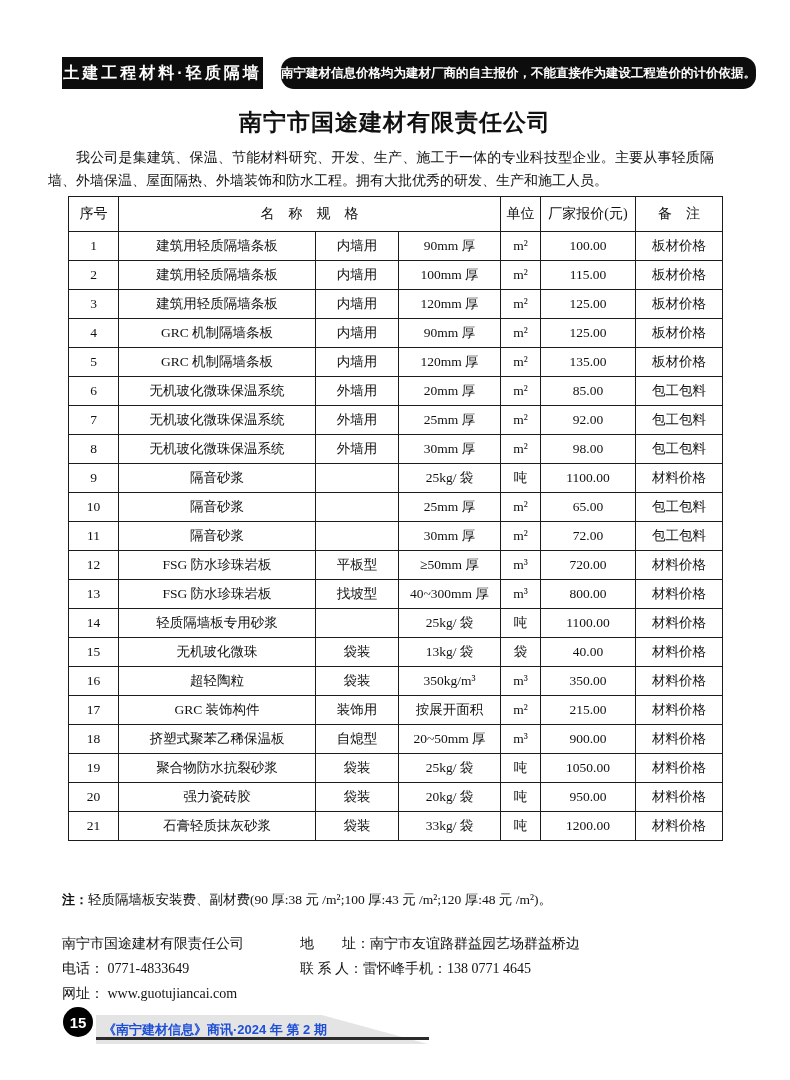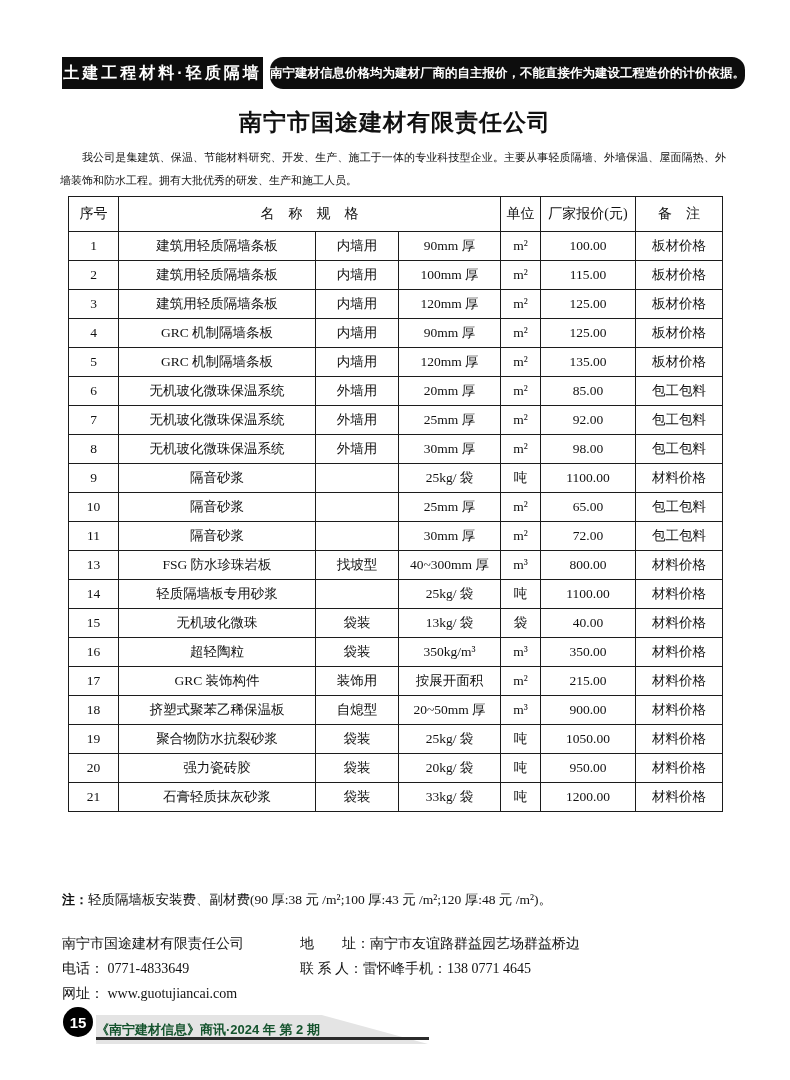--- a/index.html
+++ b/index.html
@@ -2,38 +2,38 @@
 <html><head>
 <meta charset="utf-8">
 <style>
   html,body{margin:0;padding:0;}
   body{
     width:790px;height:1080px;background:#ffffff;position:relative;
     font-family:"Liberation Serif","DejaVu Serif",serif;color:#111;
     overflow:hidden;
   }
   
-  .topbar{position:absolute;left:62px;top:57px;width:666px;height:32px;display:flex;gap:7px;}
+  .topbar{position:absolute;left:62px;top:57px;width:666px;height:32px;display:flex;gap:18px;}
   .cat-box{
     background:#0d0d0d;color:#fff;width:201px;flex:0 0 201px;
     display:flex;align-items:center;justify-content:center;
     font-family:"Liberation Sans","DejaVu Sans",sans-serif;font-weight:bold;
     font-size:16px;letter-spacing:3px;white-space:nowrap;
   }
   .disc-bar{
     background:#0d0d0d;color:#fff;flex:1;
     display:flex;align-items:center;justify-content:center;
     font-family:"Liberation Sans","DejaVu Sans",sans-serif;font-weight:bold;
     font-size:12.5px;white-space:nowrap;border-radius:13px;
   }
   
   .title{position:absolute;left:0;top:107px;width:100%;text-align:center;
     font-size:23px;font-weight:bold;letter-spacing:1px;}
-  .intro{position:absolute;left:60px;top:146px;width:666px;
-    font-size:11px;line-height:23px;text-align:justify;text-indent:2em;}
+  .intro{position:absolute;left:48px;top:146px;width:666px;
+    font-size:14px;line-height:23px;text-align:justify;text-indent:2em;}
   
   table.price{
     position:absolute;left:68px;top:196px;width:654px;
     border-collapse:collapse;table-layout:fixed;
     font-size:13.5px;
   }
   table.price th,table.price td{
     border:1.5px solid #1c1c1c;text-align:center;vertical-align:middle;
     padding:0 2px;overflow:hidden;white-space:nowrap;
   }
@@ -52,21 +52,21 @@
   .pagebar{position:absolute;left:62px;top:1006px;width:666px;height:36px;}
   .pagenum{
     position:absolute;left:1px;top:1px;width:30px;height:30px;border-radius:50%;
     background:#000;color:#fff;display:flex;align-items:center;justify-content:center;
     font-family:"Liberation Sans","DejaVu Sans",sans-serif;font-weight:bold;font-size:15px;
   }
   .wedge{
     position:absolute;left:34px;top:9px;width:332px;height:29px;background:#e4e4e4;
     clip-path:polygon(0 0,68% 0,100% 100%,0 100%);
     font-family:"Liberation Sans","DejaVu Sans",sans-serif;font-weight:bold;
-    font-size:13px;color:#14532d;line-height:29px;padding-left:0;box-sizing:border-box;
+    font-size:13px;color:#1d4ed8;line-height:29px;padding-left:7px;box-sizing:border-box;
     white-space:nowrap;
   }
   .footrule{position:absolute;left:34px;top:31px;width:333px;height:2.5px;background:#2b2b2b;}
 </style>
 </head>
 <body>
 
 <div class="topbar">
   <div class="cat-box">土建工程材料·轻质隔墙</div>
   <div class="disc-bar">南宁建材信息价格均为建材厂商的自主报价，不能直接作为建设工程造价的计价依据。</div>
@@ -187,20 +187,29 @@
         <td>包工包料</td>
       </tr>
       <tr>
         <td>11</td>
         <td>隔音砂浆</td>
         <td></td>
         <td>30mm 厚</td>
         <td>m²</td>
         <td>72.00</td>
         <td>包工包料</td>
+      </tr>
+      <tr>
+        <td>12</td>
+        <td>FSG 防水珍珠岩板</td>
+        <td>平板型</td>
+        <td>≥50mm 厚</td>
+        <td>m³</td>
+        <td>720.00</td>
+        <td>材料价格</td>
       </tr>
       <tr>
         <td>13</td>
         <td>FSG 防水珍珠岩板</td>
         <td>找坡型</td>
         <td>40~300mm 厚</td>
         <td>m³</td>
         <td>800.00</td>
         <td>材料价格</td>
       </tr>

